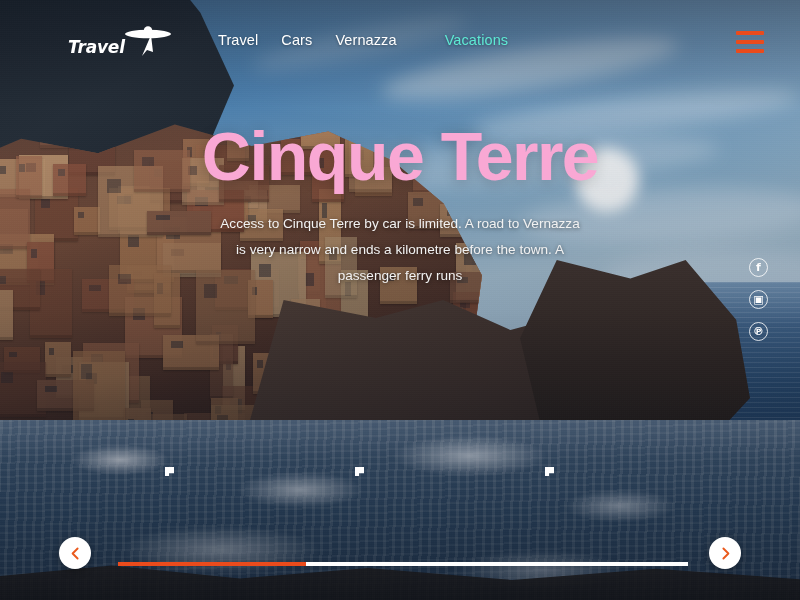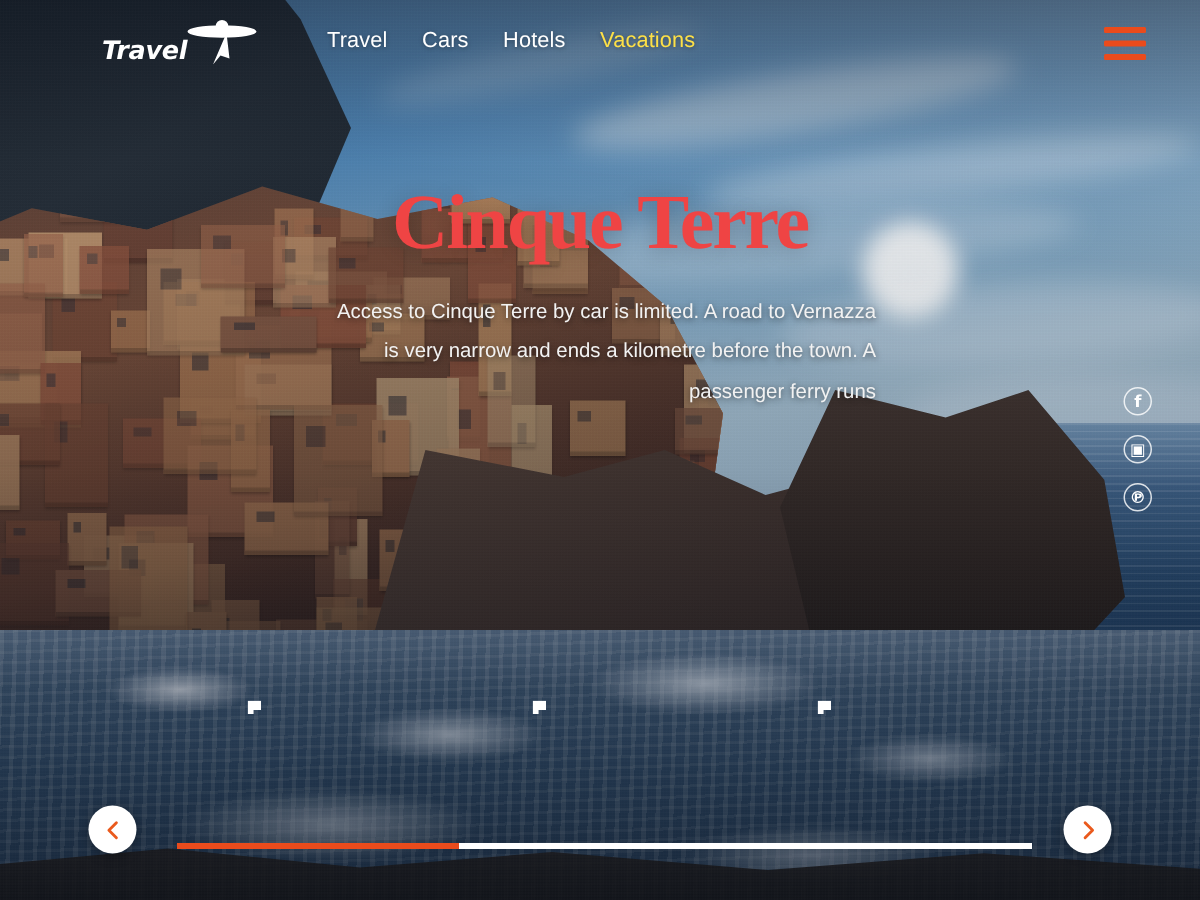--- a/index.html
+++ b/index.html
@@ -121,21 +121,21 @@
     background-image:
       repeating-linear-gradient(0deg, rgba(255,255,255,.05) 0 1px, rgba(0,0,0,.05) 1px 2px),
       repeating-linear-gradient(90deg, rgba(255,255,255,.04) 0 1px, rgba(0,0,0,.04) 1px 2px);
   }
 
   
   .content { position:absolute; inset:0; }
 
   
   .header {
-    position:absolute; left:0; top:5px; width:800px; height:48px;
+    position:absolute; left:0; top:18px; width:800px; height:48px;
     display:flex; align-items:center;
   }
   .logo {
     position:absolute; left:68px; top:8px;
     width:112px; height:34px;
   }
   .logo-text {
     position:absolute; left:0; top:11px;
     color:#fff; font-size:17px; font-weight:bold;
     font-style:italic; letter-spacing:-.2px;
@@ -147,42 +147,42 @@
 
   .nav {
     position:absolute; left:218px; top:14px;
     display:flex; gap:23px; align-items:center;
   }
   .nav a {
     color:#ffffff; font-size:14.5px; text-decoration:none;
     letter-spacing:.1px; white-space:nowrap;
     text-shadow:0 1px 3px rgba(0,0,0,.35);
   }
-  .nav a.active { color:#fde047; }
+  .nav a.active { color:#5eead4;margin-left:25px; }
 
   .burger {
     position:absolute; right:36px; top:13px;
     width:28px; height:22px;
     display:flex; flex-direction:column; justify-content:space-between;
     cursor:pointer;
   }
   .burger span { display:block; height:4px; width:100%; background:#ea4b1c; border-radius:1px; }
 
   
   .hero { position:absolute; left:0; top:124px; width:800px; text-align:center; }
   .hero-title {
-    color:#ef4444; font-size:52px; line-height:.95;
+    color:#f9a8d4; font-size:68px; line-height:.95;
     font-weight:bold; letter-spacing:-1.5px;
-    font-family:Liberation Serif, serif;
+    font-family:Liberation Sans, sans-serif;
     text-shadow:0 2px 14px rgba(0,0,0,.22);
   }
   .hero-desc {
     margin:22px auto 0; width:368px;
     color:#f2f2f2; font-size:13.6px; line-height:1.92;
-    text-align:right; text-shadow:0 1px 4px rgba(0,0,0,.55);
+    text-align:center; text-shadow:0 1px 4px rgba(0,0,0,.55);
   }
   .cta {
     display:inline-block; margin-top:19px;
     background:#ea5a1d; color:#ffffff;
     font-size:15px; font-weight:bold;
     padding:12px 26px 13px; border:none; border-radius:5px;
     cursor:pointer; letter-spacing:.1px;
     font-family:"DejaVu Sans", sans-serif;
     box-shadow:0 2px 10px rgba(0,0,0,.22);
   }
@@ -401,21 +401,21 @@
         <svg class="logo-swoosh" viewBox="0 0 56 30">
           <ellipse cx="28" cy="8" rx="23" ry="4.2" fill="#ffffff"></ellipse>
           <circle cx="28" cy="4.5" r="4.2" fill="#ffffff"></circle>
           <path d="M31 9 L22 30 L27 24 L33 26 Z" fill="#ffffff"></path>
         </svg>
       </div>
 
       <nav class="nav" id="nav">
           <a href="#">Travel</a>
           <a href="#">Cars</a>
-          <a href="#">Hotels</a>
+          <a href="#">Vernazza</a>
           <a href="#" class="active">Vacations</a>
         </nav>
 
       <div class="burger">
         <span></span>
         <span></span>
         <span></span>
       </div>
     </div>
 

